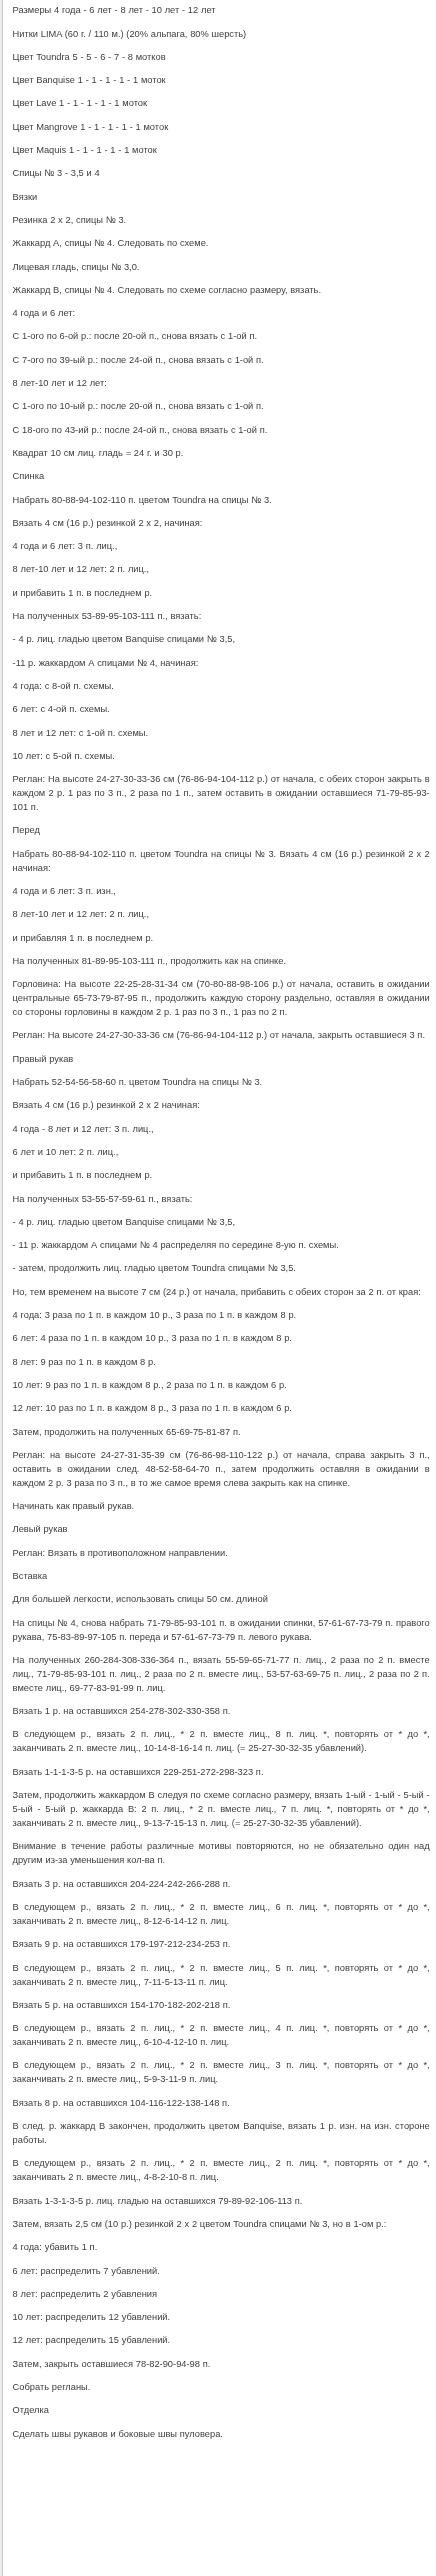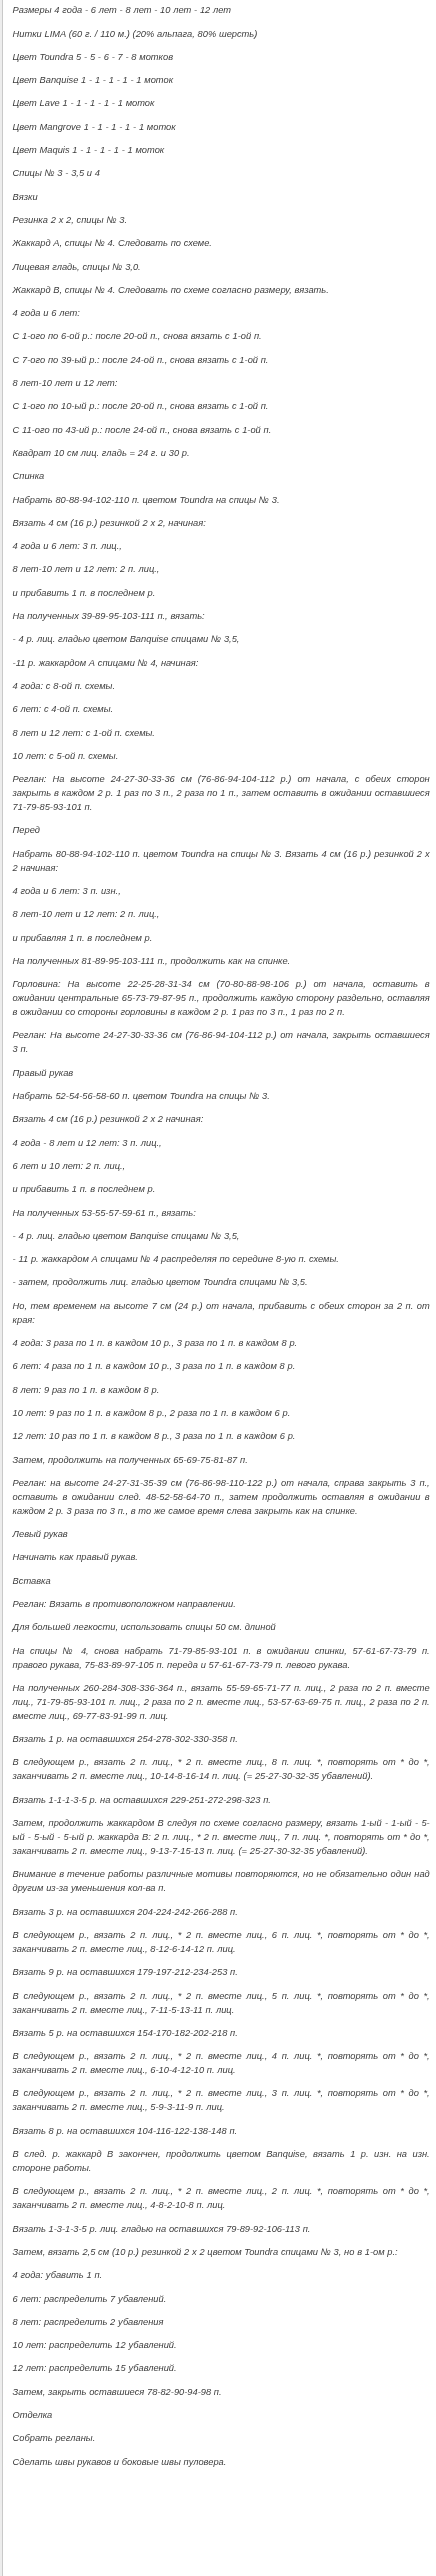--- a/index.html
+++ b/index.html
@@ -23,21 +23,20 @@
     position: absolute;
     left: 0; top: 0; bottom: 0;
     width: 2px;
     background: var(--strip, #ededed);
     border-right: 0.7px solid var(--stripline, #c9c9c9);
   }
   .content {
     box-sizing: border-box;
     padding: 3.3px 7.3px 6.6px 12.6px;
     color: var(--fg, #3d3d3d);
-    font-style: italic;
   }
   .para {
     margin: 0 0 9.3px 0;
     font-size: 9.3px;
     line-height: 14px;
     text-align: justify;
     color: var(--fg, #3d3d3d);
     word-spacing: 0.02em;
   }
   .para:last-child { margin-bottom: 8px; }
@@ -59,29 +58,29 @@
       <p class="para">Вязки</p>
       <p class="para">Резинка 2 х 2, спицы № 3.</p>
       <p class="para">Жаккард А, спицы № 4. Следовать по схеме.</p>
       <p class="para">Лицевая гладь, спицы № 3,0.</p>
       <p class="para">Жаккард В, спицы № 4. Следовать по схеме согласно размеру, вязать.</p>
       <p class="para">4 года и 6 лет:</p>
       <p class="para">С 1-ого по 6-ой р.: после 20-ой п., снова вязать с 1-ой п.</p>
       <p class="para">С 7-ого по 39-ый р.: после 24-ой п., снова вязать с 1-ой п.</p>
       <p class="para">8 лет-10 лет и 12 лет:</p>
       <p class="para">С 1-ого по 10-ый р.: после 20-ой п., снова вязать с 1-ой п.</p>
-      <p class="para">С 11-ого по 43-ий р.: после 24-ой п., снова вязать с 1-ой п.</p>
+      <p class="para">С 18-ого по 43-ий р.: после 24-ой п., снова вязать с 1-ой п.</p>
       <p class="para">Квадрат 10 см лиц. гладь = 24 г. и 30 р.</p>
       <p class="para">Спинка</p>
       <p class="para">Набрать 80-88-94-102-110 п. цветом Toundra на спицы № 3.</p>
       <p class="para">Вязать 4 см (16 р.) резинкой 2 х 2, начиная:</p>
       <p class="para">4 года и 6 лет: 3 п. лиц.,</p>
       <p class="para">8 лет-10 лет и 12 лет: 2 п. лиц.,</p>
       <p class="para">и прибавить 1 п. в последнем р.</p>
-      <p class="para">На полученных 39-89-95-103-111 п., вязать:</p>
+      <p class="para">На полученных 53-89-95-103-111 п., вязать:</p>
       <p class="para">- 4 р. лиц. гладью цветом Banquise спицами № 3,5,</p>
       <p class="para">-11 р. жаккардом А спицами № 4, начиная:</p>
       <p class="para">4 года: с 8-ой п. схемы.</p>
       <p class="para">6 лет: с 4-ой п. схемы.</p>
       <p class="para">8 лет и 12 лет: с 1-ой п. схемы.</p>
       <p class="para">10 лет: с 5-ой п. схемы.</p>
       <p class="para">Реглан: На высоте 24-27-30-33-36 см (76-86-94-104-112 р.) от начала, с обеих сторон закрыть в каждом 2 р. 1 раз по 3 п., 2 раза по 1 п., затем оставить в ожидании оставшиеся 71-79-85-93-101 п.</p>
       <p class="para">Перед</p>
       <p class="para">Набрать 80-88-94-102-110 п. цветом Toundra на спицы № 3. Вязать 4 см (16 р.) резинкой 2 х 2 начиная:</p>
       <p class="para">4 года и 6 лет: 3 п. изн.,</p>
@@ -101,24 +100,24 @@
       <p class="para">- 11 р. жаккардом А спицами № 4 распределяя по середине 8-ую п. схемы.</p>
       <p class="para">- затем, продолжить лиц. гладью цветом Toundra спицами № 3,5.</p>
       <p class="para">Но, тем временем на высоте 7 см (24 р.) от начала, прибавить с обеих сторон за 2 п. от края:</p>
       <p class="para">4 года: 3 раза по 1 п. в каждом 10 р., 3 раза по 1 п. в каждом 8 р.</p>
       <p class="para">6 лет: 4 раза по 1 п. в каждом 10 р., 3 раза по 1 п. в каждом 8 р.</p>
       <p class="para">8 лет: 9 раз по 1 п. в каждом 8 р.</p>
       <p class="para">10 лет: 9 раз по 1 п. в каждом 8 р., 2 раза по 1 п. в каждом 6 р.</p>
       <p class="para">12 лет: 10 раз по 1 п. в каждом 8 р., 3 раза по 1 п. в каждом 6 р.</p>
       <p class="para">Затем, продолжить на полученных 65-69-75-81-87 п.</p>
       <p class="para">Реглан: на высоте 24-27-31-35-39 см (76-86-98-110-122 р.) от начала, справа закрыть 3 п., оставить в ожидании след. 48-52-58-64-70 п., затем продолжить оставляя в ожидании в каждом 2 р. 3 раза по 3 п., в то же самое время слева закрыть как на спинке.</p>
+      <p class="para">Начинать как правый рукав.</p>
       <p class="para">Левый рукав</p>
-      <p class="para">Начинать как правый рукав.</p>
+      <p class="para">Реглан: Вязать в противоположном направлении.</p>
       <p class="para">Вставка</p>
-      <p class="para">Реглан: Вязать в противоположном направлении.</p>
       <p class="para">Для большей легкости, использовать спицы 50 см. длиной</p>
       <p class="para">На спицы № 4, снова набрать 71-79-85-93-101 п. в ожидании спинки, 57-61-67-73-79 п. правого рукава, 75-83-89-97-105 п. переда и 57-61-67-73-79 п. левого рукава.</p>
       <p class="para">На полученных 260-284-308-336-364 п., вязать 55-59-65-71-77 п. лиц., 2 раза по 2 п. вместе лиц., 71-79-85-93-101 п. лиц., 2 раза по 2 п. вместе лиц., 53-57-63-69-75 п. лиц., 2 раза по 2 п. вместе лиц., 69-77-83-91-99 п. лиц.</p>
       <p class="para">Вязать 1 р. на оставшихся 254-278-302-330-358 п.</p>
       <p class="para">В следующем р., вязать 2 п. лиц., * 2 п. вместе лиц., 8 п. лиц. *, повторять от * до *, заканчивать 2 п. вместе лиц., 10-14-8-16-14 п. лиц. (= 25-27-30-32-35 убавлений).</p>
       <p class="para">Вязать 1-1-1-3-5 р. на оставшихся 229-251-272-298-323 п.</p>
       <p class="para">Затем, продолжить жаккардом В следуя по схеме согласно размеру, вязать 1-ый - 1-ый - 5-ый - 5-ый - 5-ый р. жаккарда В: 2 п. лиц., * 2 п. вместе лиц., 7 п. лиц. *, повторять от * до *, заканчивать 2 п. вместе лиц., 9-13-7-15-13 п. лиц. (= 25-27-30-32-35 убавлений).</p>
       <p class="para">Внимание в течение работы различные мотивы повторяются, но не обязательно один над другим из-за уменьшения кол-ва п.</p>
       <p class="para">Вязать 3 р. на оставшихся 204-224-242-266-288 п.</p>
       <p class="para">В следующем р., вязать 2 п. лиц., * 2 п. вместе лиц., 6 п. лиц. *, повторять от * до *, заканчивать 2 п. вместе лиц., 8-12-6-14-12 п. лиц.</p>
@@ -131,18 +130,18 @@
       <p class="para">В след. р. жаккард В закончен, продолжить цветом Banquise, вязать 1 р. изн. на изн. стороне работы.</p>
       <p class="para">В следующем р., вязать 2 п. лиц., * 2 п. вместе лиц., 2 п. лиц. *, повторять от * до *, заканчивать 2 п. вместе лиц., 4-8-2-10-8 п. лиц.</p>
       <p class="para">Вязать 1-3-1-3-5 р. лиц. гладью на оставшихся 79-89-92-106-113 п.</p>
       <p class="para">Затем, вязать 2,5 см (10 р.) резинкой 2 х 2 цветом Toundra спицами № 3, но в 1-ом р.:</p>
       <p class="para">4 года: убавить 1 п.</p>
       <p class="para">6 лет: распределить 7 убавлений.</p>
       <p class="para">8 лет: распределить 2 убавления</p>
       <p class="para">10 лет: распределить 12 убавлений.</p>
       <p class="para">12 лет: распределить 15 убавлений.</p>
       <p class="para">Затем, закрыть оставшиеся 78-82-90-94-98 п.</p>
+      <p class="para">Собрать регланы.</p>
       <p class="para">Отделка</p>
-      <p class="para">Собрать регланы.</p>
       <p class="para">Сделать швы рукавов и боковые швы пуловера.</p>
     </main>
 </div>
 
 
 </body></html>

